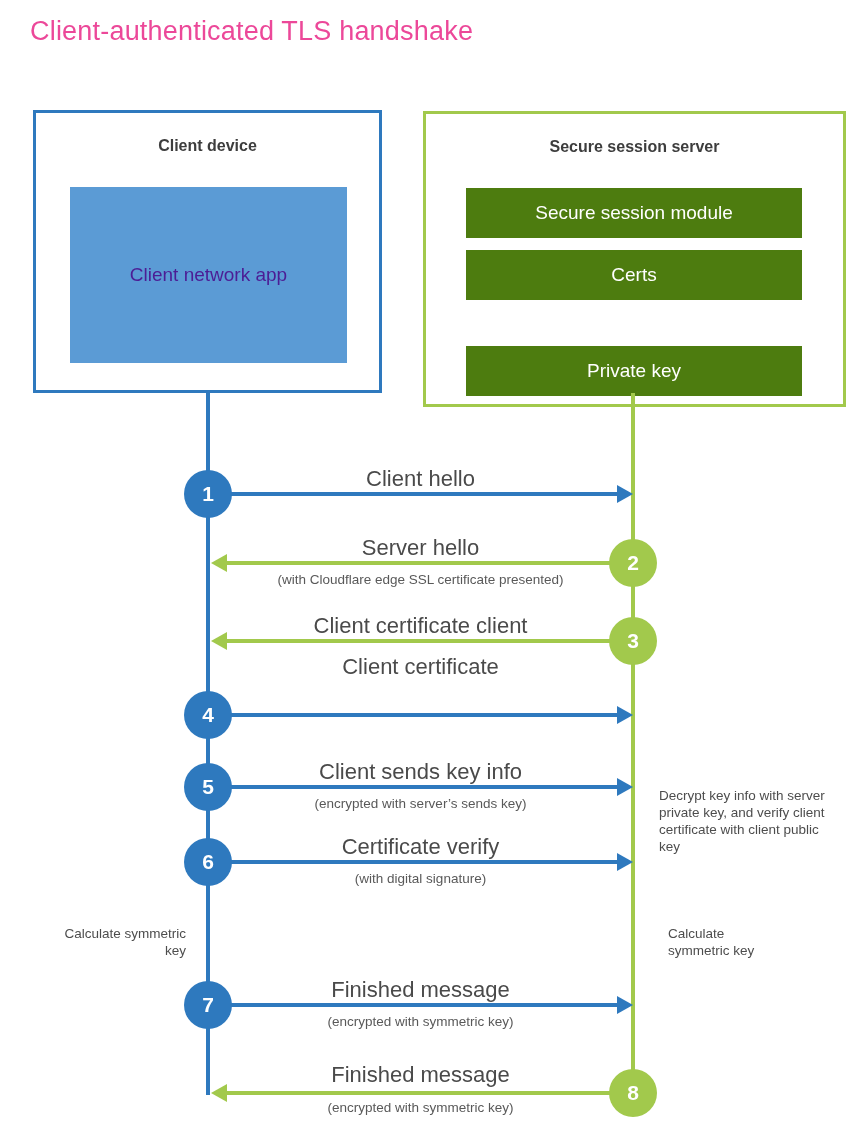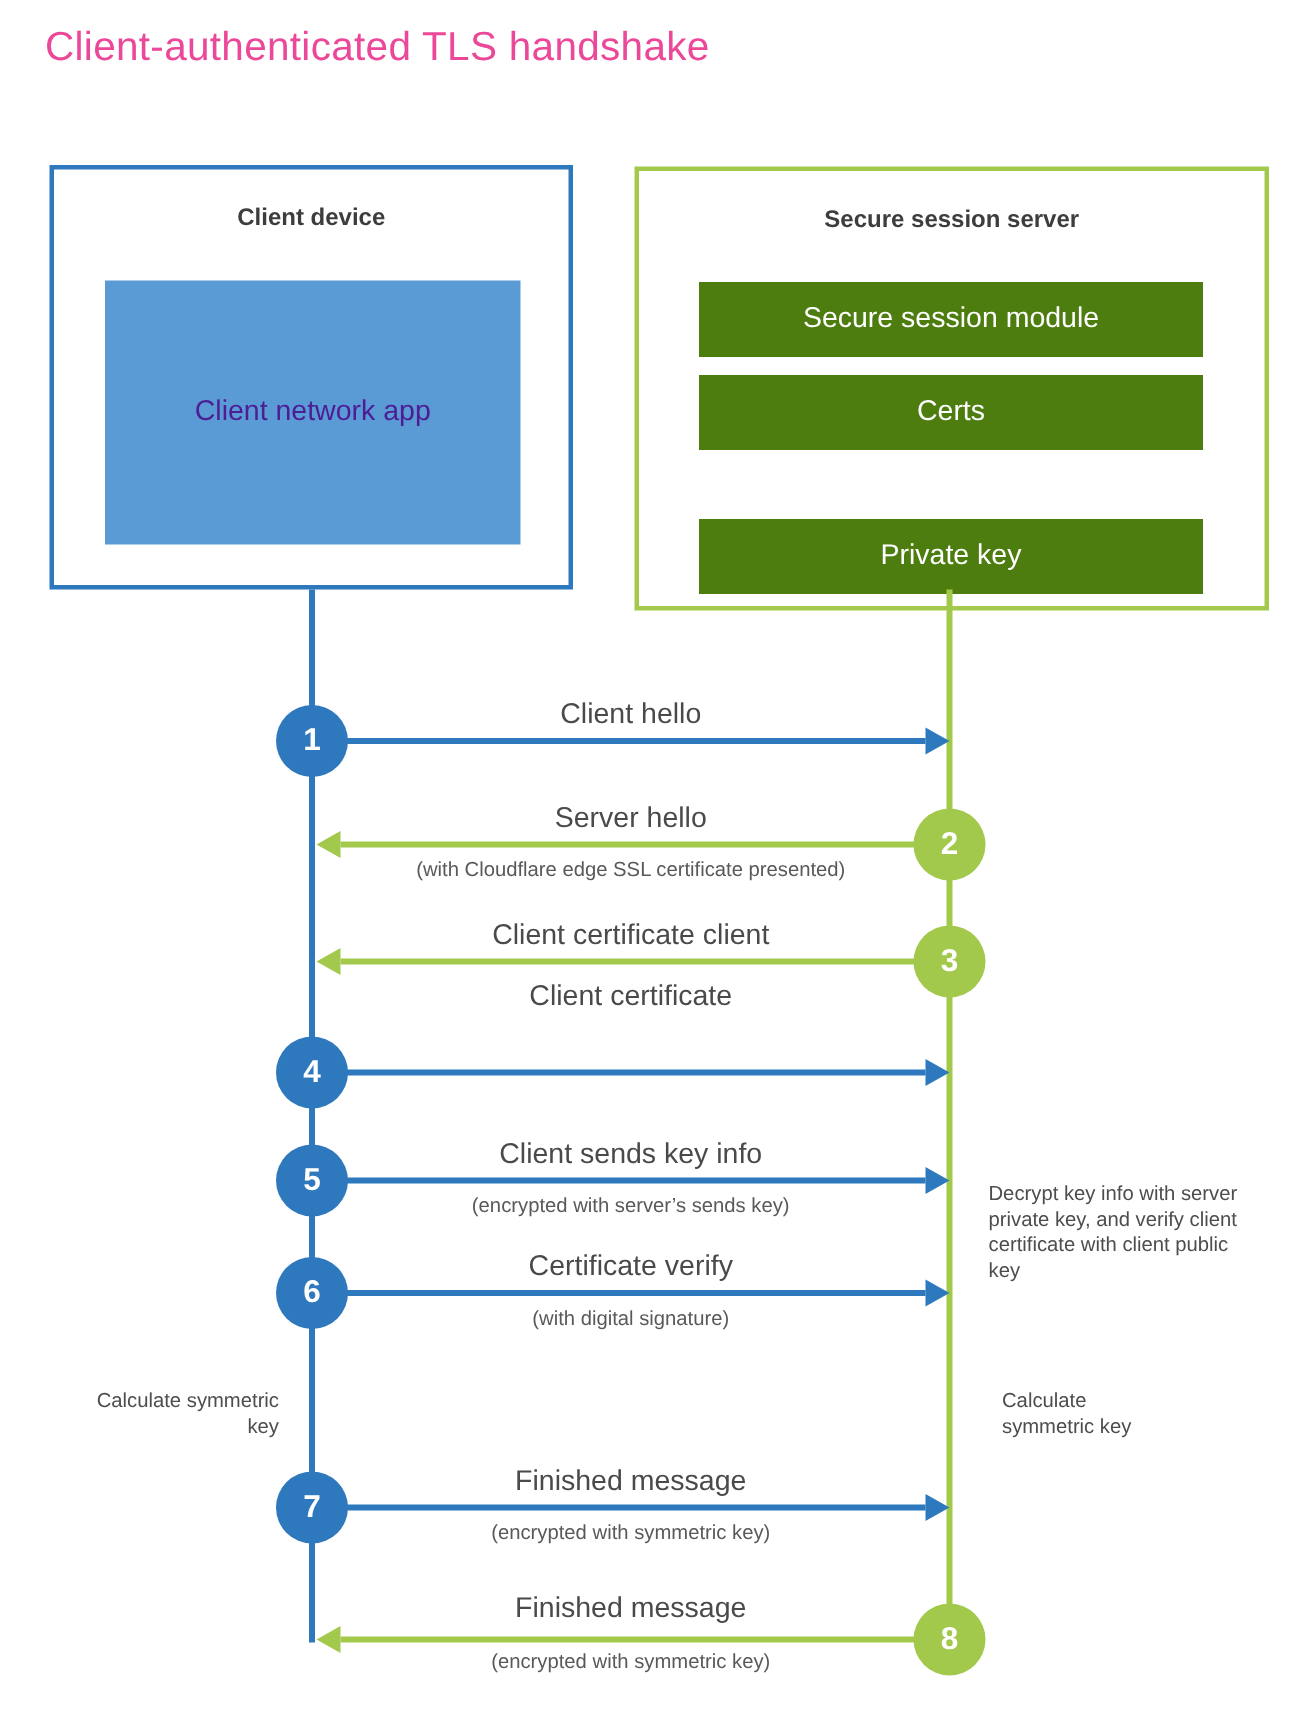--- a/index.html
+++ b/index.html
@@ -58,21 +58,21 @@
   .arrow.left::before {
     content:""; position:absolute; left:-16px; top:-7px;
     border-top:9px solid transparent; border-bottom:9px solid transparent;
     border-right:16px solid #a2c94c;
   }
   .a1 { top:492px; } .a2 { top:561px; } .a3 { top:639px; } .a4 { top:713px; }
   .a5 { top:785px; } .a6 { top:860px; } .a7 { top:1003px; } .a8 { top:1091px; }
   
   .step-label {
     position:absolute; left:208px; width:425px; text-align:center;
-    font-size:19px; color:#4a4a4a; z-index:2;
+    font-size:22px; color:#4a4a4a; z-index:2;
   }
   .l1 { top:466px; } .l2 { top:535px; } .l3 { top:613px; } .l4 { top:654px; }
   .l5 { top:759px; } .l6 { top:834px; } .l7 { top:977px; } .l8 { top:1062px; }
   .step-sub {
     position:absolute; left:208px; width:425px; text-align:center;
     font-size:13.5px; color:#595959; z-index:2;
   }
   .t2 { top:572px; } .t5 { top:796px; } .t6 { top:871px; } .t7 { top:1014px; } .t8 { top:1100px; }
   
   .note { position:absolute; font-size:13.5px; line-height:17px; color:#4d4d4d; }

